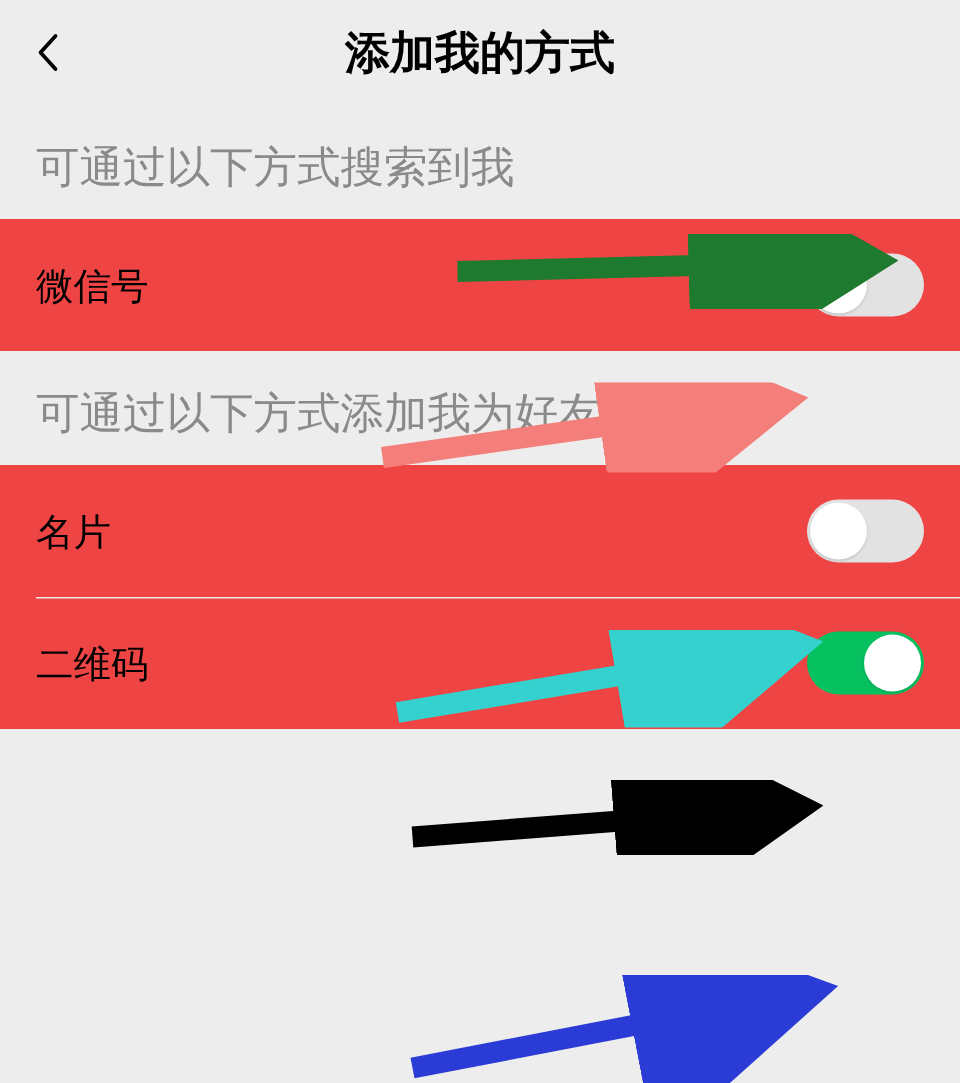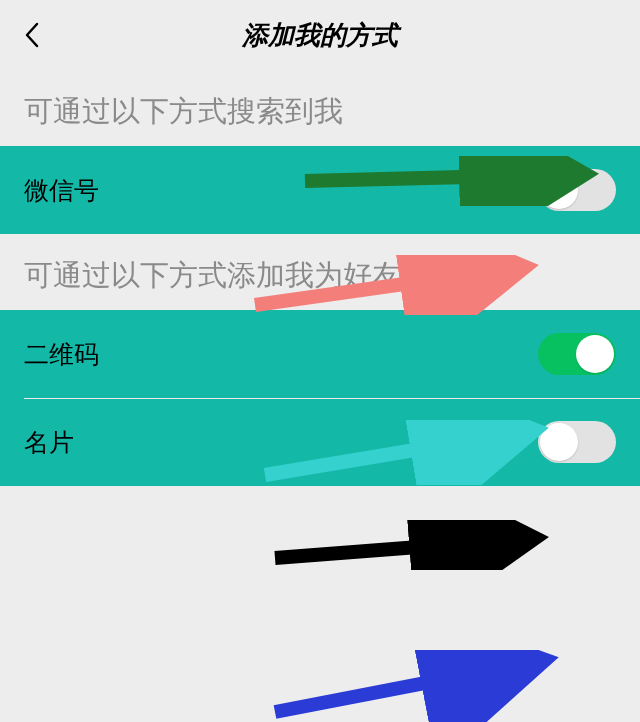--- a/index.html
+++ b/index.html
@@ -23,32 +23,31 @@
     position: absolute;
     left: 18px;
     top: 50%;
     transform: translateY(-50%);
     width: 30px; height: 30px;
     display: flex; align-items: center; justify-content: center;
   }
   .title {
     width: 100%;
     text-align: center;
-    font-size: 26px;
+    font-size: 30px;
     font-weight: 600;
-    font-style: italic;
   }
 
   .section-label {
     padding: 22px 24px 14px 24px;
     font-size: 29px;
     color: #8a8a8a;
   }
 
-  .rows { background: #14b8a6; }
+  .rows { background: #ef4444; }
   .row {
     display: flex;
     align-items: center;
     justify-content: space-between;
     padding: 0 24px;
     height: 88px;
     position: relative;
   }
   .row + .row::before {
     content: "";
@@ -106,28 +105,28 @@
     <div class="row-label">微信号</div>
     <div class="toggle">
         <div class="knob"></div>
       </div>
   </div>
 </div>
 
 <div class="section-label">可通过以下方式添加我为好友</div>
 <div class="rows">
   <div class="row">
-    <div class="row-label">二维码</div>
-    <div class="toggle on">
+    <div class="row-label">名片</div>
+    <div class="toggle">
         <div class="knob"></div>
       </div>
   </div>
   <div class="row">
-    <div class="row-label">名片</div>
-    <div class="toggle">
+    <div class="row-label">二维码</div>
+    <div class="toggle on">
         <div class="knob"></div>
       </div>
   </div>
 </div>
 
 <div class="arrow" style="left:300px; top:156px;">
   <svg width="300" height="50">
       <defs>
         <marker id="ah1" markerWidth="10" markerHeight="12" refX="9" refY="6" orient="auto">
           <path d="M0,0 L10,6 L0,12 Z" fill="#1e7a2e"></path>

